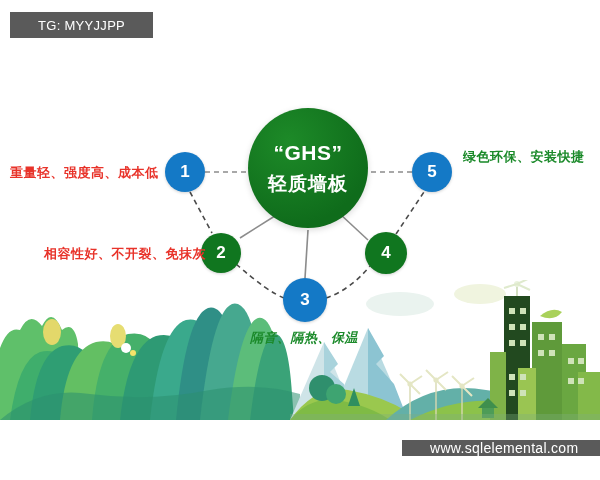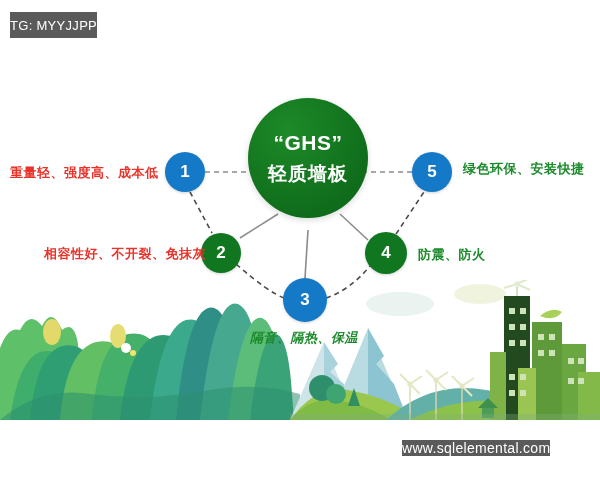--- a/index.html
+++ b/index.html
@@ -13,21 +13,21 @@
   #stage{position:absolute;left:0;top:0;width:600px;height:480px;background:#fff;}
 
   
   .wm{
     position:absolute;
     background:#5a5a5a;
     color:#ffffff;
     font-size:13px;
     letter-spacing:.3px;
     display:flex;align-items:center;
-    padding:0 0;
+    padding:0 28px;
     white-space:nowrap;
   }
   #wm-top{left:10px;top:12px;height:26px;}
   #wm-bottom{left:402px;top:440px;height:16px;font-size:14px;}
 
   
   #diagram{position:absolute;left:0;top:0;width:600px;height:480px;}
   #links{position:absolute;left:0;top:0;width:600px;height:480px;}
 
   .node{
@@ -36,21 +36,21 @@
     display:flex;align-items:center;justify-content:center;
     color:#fff;
     font-weight:700;
     box-sizing:border-box;
   }
   .node.num{font-size:17px;box-shadow:0 1px 3px rgba(0,0,0,.18);}
   .node.blue{background:#1479c6;}
   .node.green{background:#10761f;}
 
   #center-node{
-    left:248px;top:98px;width:120px;height:120px;
+    left:248px;top:108px;width:120px;height:120px;
     background:#14761f;
     background-image:radial-gradient(circle at 34% 28%, #1d8a28 0%, #0f6c1b 72%);
     flex-direction:column;
     line-height:1.25;
     text-align:center;
     box-shadow:0 2px 6px rgba(0,0,0,.15);
   }
   #center-line1{font-size:21px;font-weight:700;letter-spacing:.5px;}
   #center-line2{font-size:19px;font-weight:700;letter-spacing:1px;margin-top:6px;}
 
@@ -200,25 +200,24 @@
     <div class="caption cap-red" style="left:28px;top:245px;margin-left:16px;">相容性好、不开裂、免抹灰</div>
 
     <div class="node num blue" style="left:283px;top:278px;width:44px;height:44px;">
       <span>3</span>
     </div>
     <div class="caption cap-green" style="left:250px;top:329px;font-style:italic;">隔音、隔热、保温</div>
 
     <div class="node num green" style="left:365px;top:232px;width:42px;height:42px;">
       <span>4</span>
     </div>
-    <div class="caption cap-green" style="left:418px;top:246px;">防震、防火</div>
 
     <div class="node num blue" style="left:412px;top:152px;width:40px;height:40px;">
       <span>5</span>
     </div>
-    <div class="caption cap-green" style="left:463px;top:160px;">绿色环保、安装快捷</div>
+    <div class="caption cap-green" style="left:463px;top:148px;">绿色环保、安装快捷</div>
 
   </div>
 
   <div id="wm-top" class="wm">TG: MYYJJPP</div>
   <div id="wm-bottom" class="wm">www.sqlelemental.com</div>
 
 </div>
 
 </body></html>

